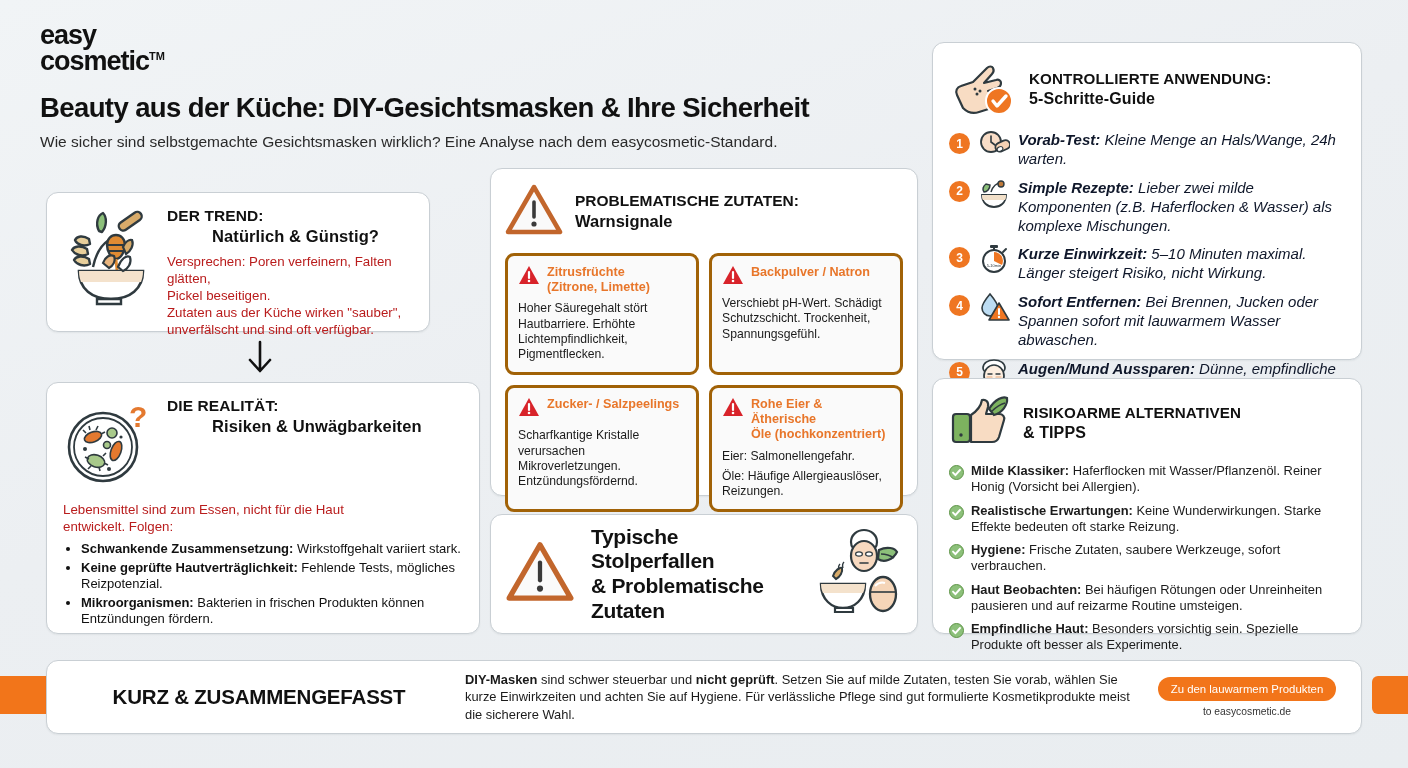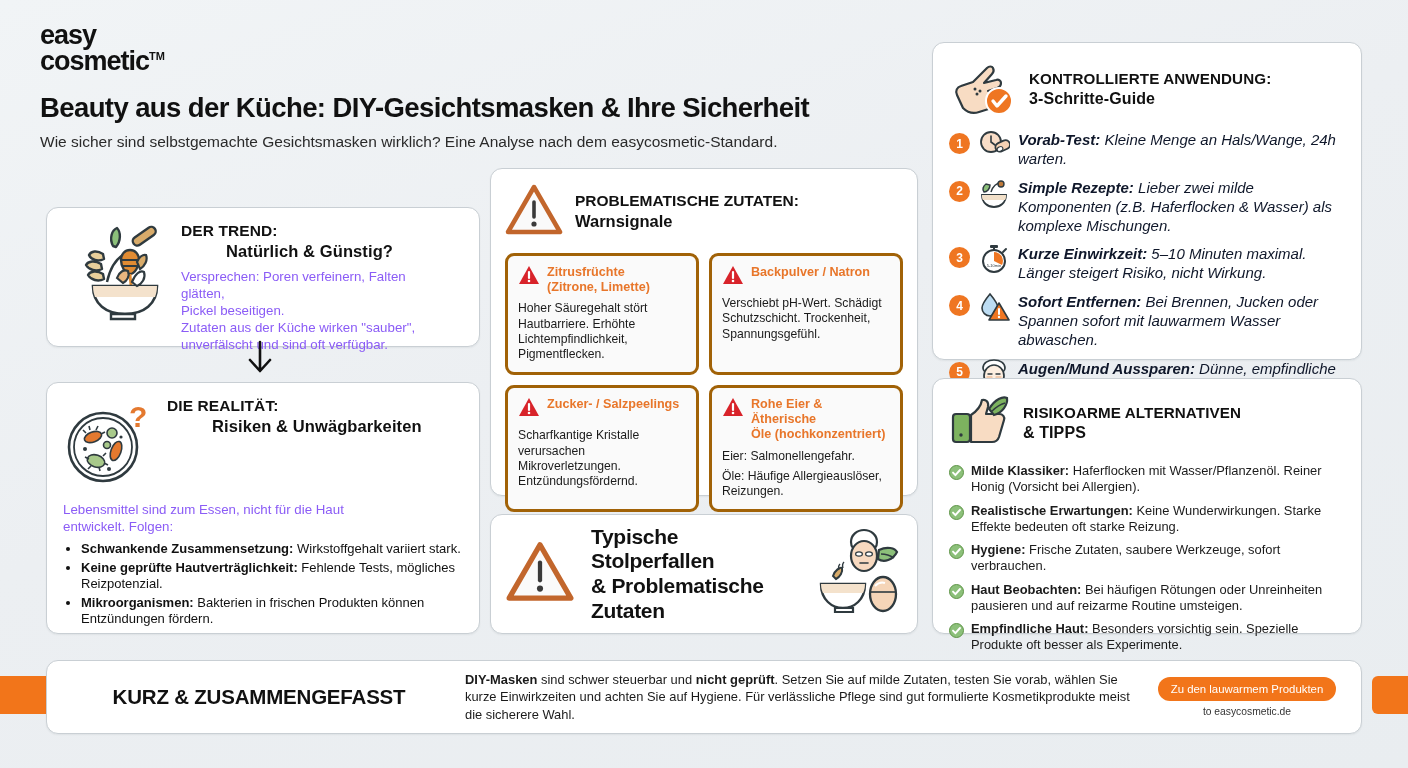--- a/index.html
+++ b/index.html
@@ -25,24 +25,24 @@
   .card{
     position:absolute;
     background:#fff;
     border:1px solid #c9cfd4;
     border-radius:12px;
     box-shadow:0 1px 2px rgba(20,30,40,.06);
     box-sizing:border-box;
   }
   .ttl-sm{font-size:15.5px;font-weight:800;letter-spacing:.1px;line-height:1.22;color:#111;}
   .ttl-sm .l2{display:block;font-size:16.5px;margin-left:45px;}
-  .body-t{font-size:13.3px;line-height:1.28;color:#8b5cf6;}
-
-  
-  #card-trend{left:46px;top:207px;width:434px;height:140px;padding:14px 30px;}
+  .body-t{font-size:13.3px;line-height:1.28;color:#b91c1c;}
+
+  
+  #card-trend{left:46px;top:192px;width:384px;height:140px;padding:14px 16px;}
   #card-reality{left:46px;top:382px;width:434px;height:252px;padding:14px 16px;}
   .row{display:flex;gap:12px;align-items:flex-start;}
   .ico{flex:0 0 auto;}
   .arrow-down{position:absolute;left:240px;top:338px;width:40px;height:40px;}
 
   .bullets{margin:6px 0 0 0;padding-left:18px;}
   .bullets li{font-size:13px;line-height:1.27;margin-bottom:2px;}
   .bullets b{font-weight:700;}
 
   
@@ -333,21 +333,21 @@
           <path d="M8 38c-2-4 0-8 4-9l12-4 14-14c2-2 5-2 6 0s1 4-1 6l-8 9 12-3c3-1 5 1 5 3s-1 4-4 5l-9 3 9-2c3-1 5 1 5 3s-2 4-4 5l-10 3 7-1c3 0 4 2 4 4s-2 3-4 4l-16 5c-6 2-12 0-16-4z" fill="#f8dcc3" stroke="#2f3a3f" stroke-width="2.2" stroke-linejoin="round"></path>
           <circle cx="26" cy="32" r="1.5" fill="#2f3a3f"></circle>
           <circle cx="31" cy="34" r="1.5" fill="#2f3a3f"></circle>
           <circle cx="28" cy="37" r="1.5" fill="#2f3a3f"></circle>
           <circle cx="50" cy="44" r="13" fill="#ef7622" stroke="#fff" stroke-width="2"></circle>
           <path d="M44 44l4 5 9-10" fill="none" stroke="#fff" stroke-width="3.4" stroke-linecap="round" stroke-linejoin="round"></path>
         </svg>
       </span>
       <span class="t">
         <span>KONTROLLIERTE ANWENDUNG:</span>
-        <span class="l2">3-Schritte-Guide</span>
+        <span class="l2">5-Schritte-Guide</span>
       </span>
     </div>
 
     <div class="step">
       <span class="num">1</span>
       <span class="sico">
         <svg width="32" height="30" viewBox="0 0 32 30">
           <circle cx="13" cy="12" r="10" fill="#f8ddc7" stroke="#2f3a3f" stroke-width="1.8"></circle>
           <path d="M13 6v6l4 3" fill="none" stroke="#2f3a3f" stroke-width="1.6" stroke-linecap="round"></path>
           <rect x="16" y="15" width="15" height="9" rx="4.5" transform="rotate(-25 16 15)" fill="#f5d2b4" stroke="#2f3a3f" stroke-width="1.8"></rect>

